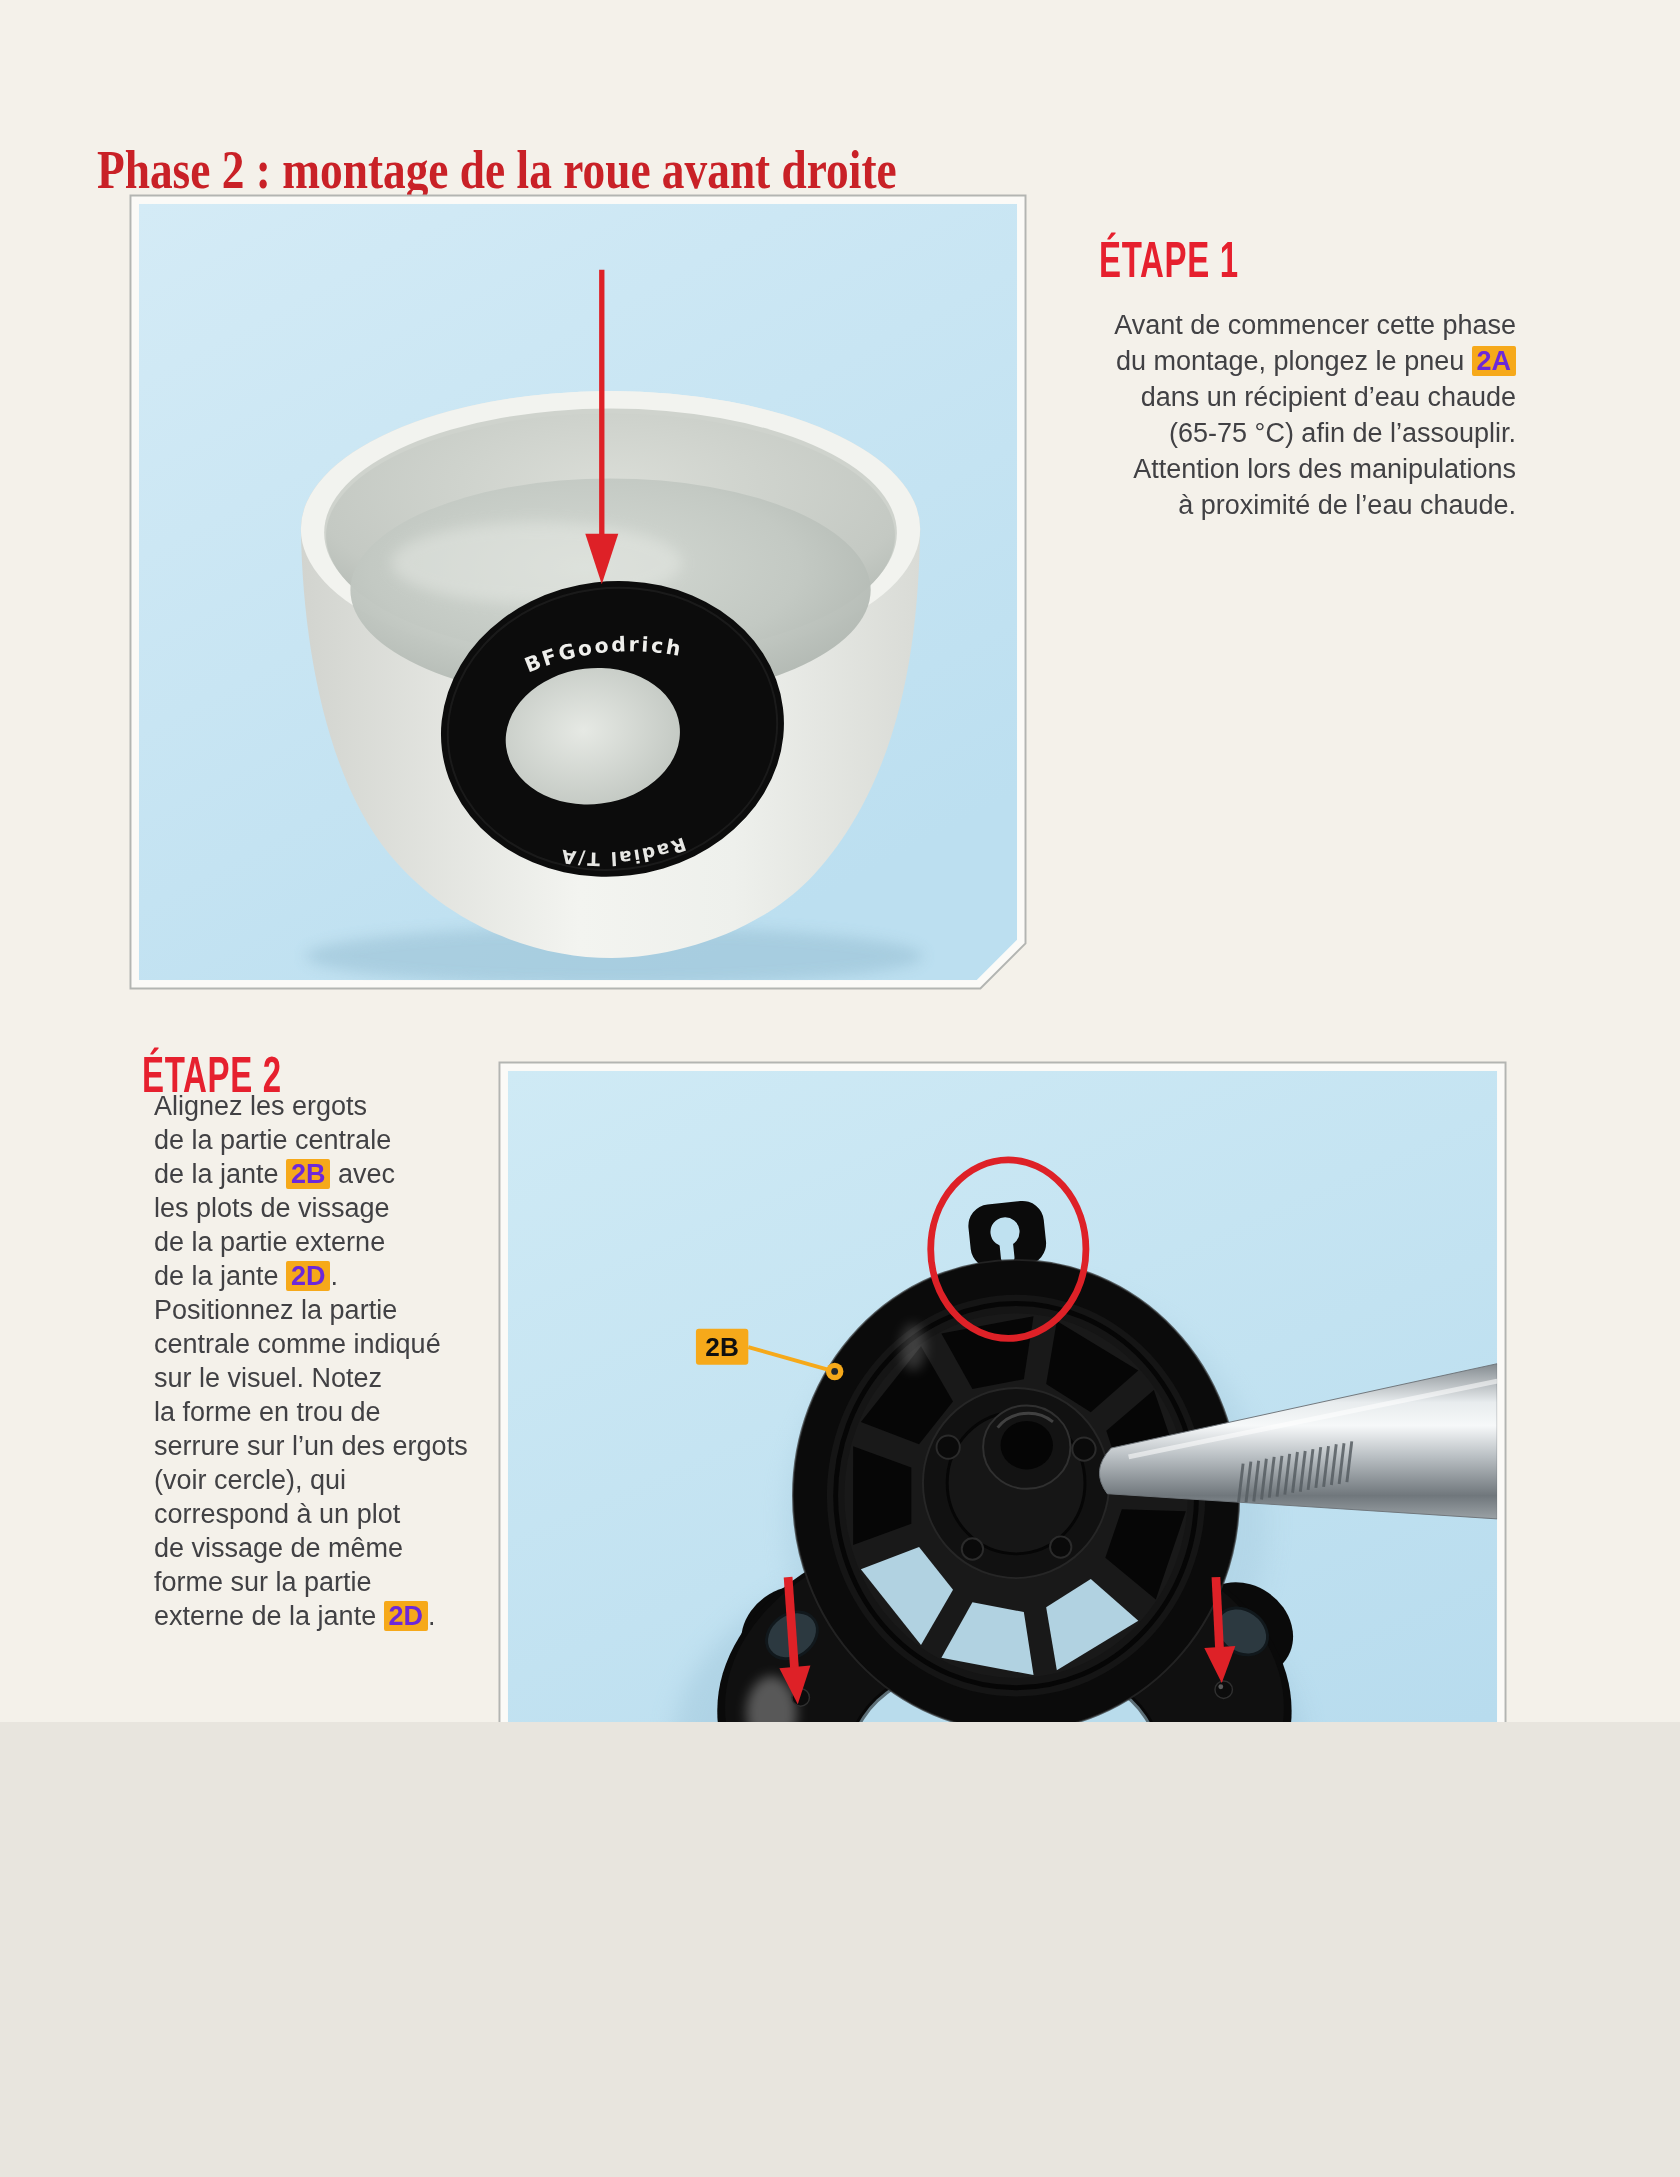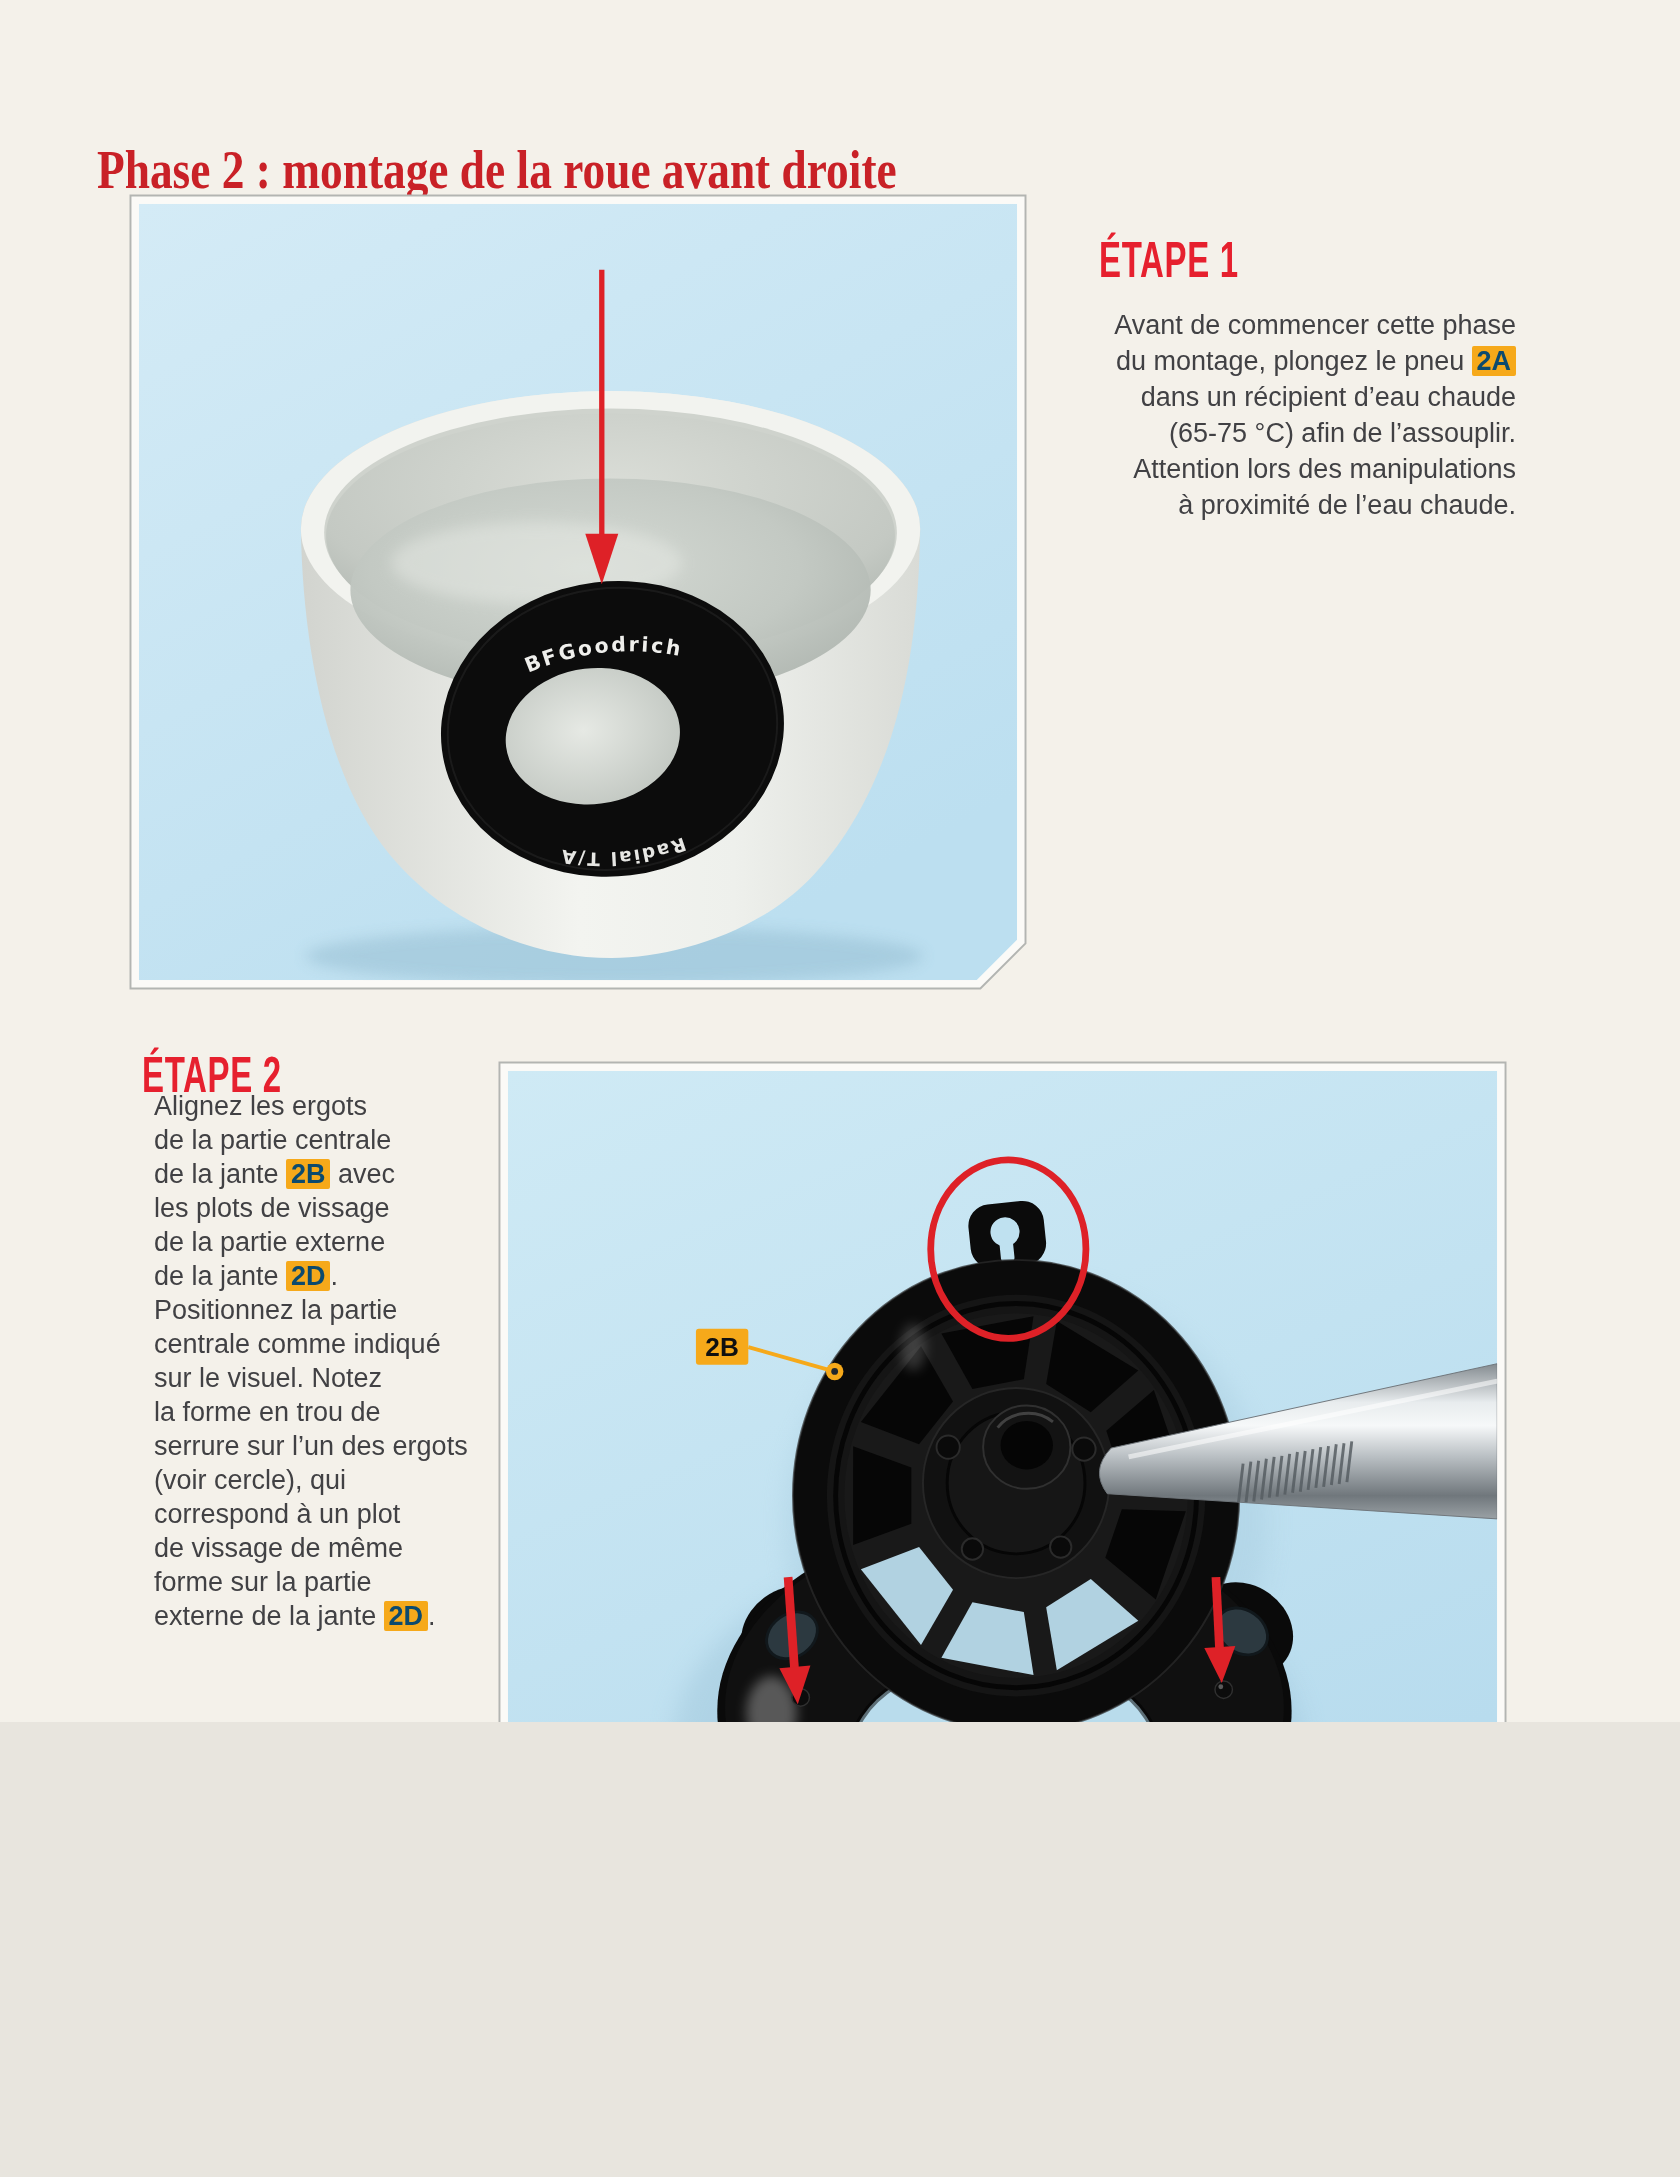--- a/index.html
+++ b/index.html
@@ -31,21 +31,21 @@
   #etape2-h{left:142px;top:1050px;}
   
   .body{
     position:absolute;margin:0;
     font-size:27px;color:#414144;
     white-space:pre-line;
   }
   #etape1-p{left:1099px;top:307px;width:417px;line-height:36px;text-align:right;}
   #etape2-p{left:154px;top:1089px;width:359px;line-height:34px;}
   .hl{
-    background:#f6a91a;color:#0c4a6e;
+    background:#f6a91a;color:#6d28d9;
     font-weight:700;padding:0 4.9px;border-radius:1.9px;
   }
   
   .photo{position:absolute;}
   #photo1{left:129px;top:194px;width:898px;height:796px;}
   #photo2{left:498px;top:1061px;width:1009px;height:878px;}
   
   .pagenum{
     position:absolute;left:74px;top:2079px;
     font-size:30px;font-weight:700;color:#1c1c1c;

